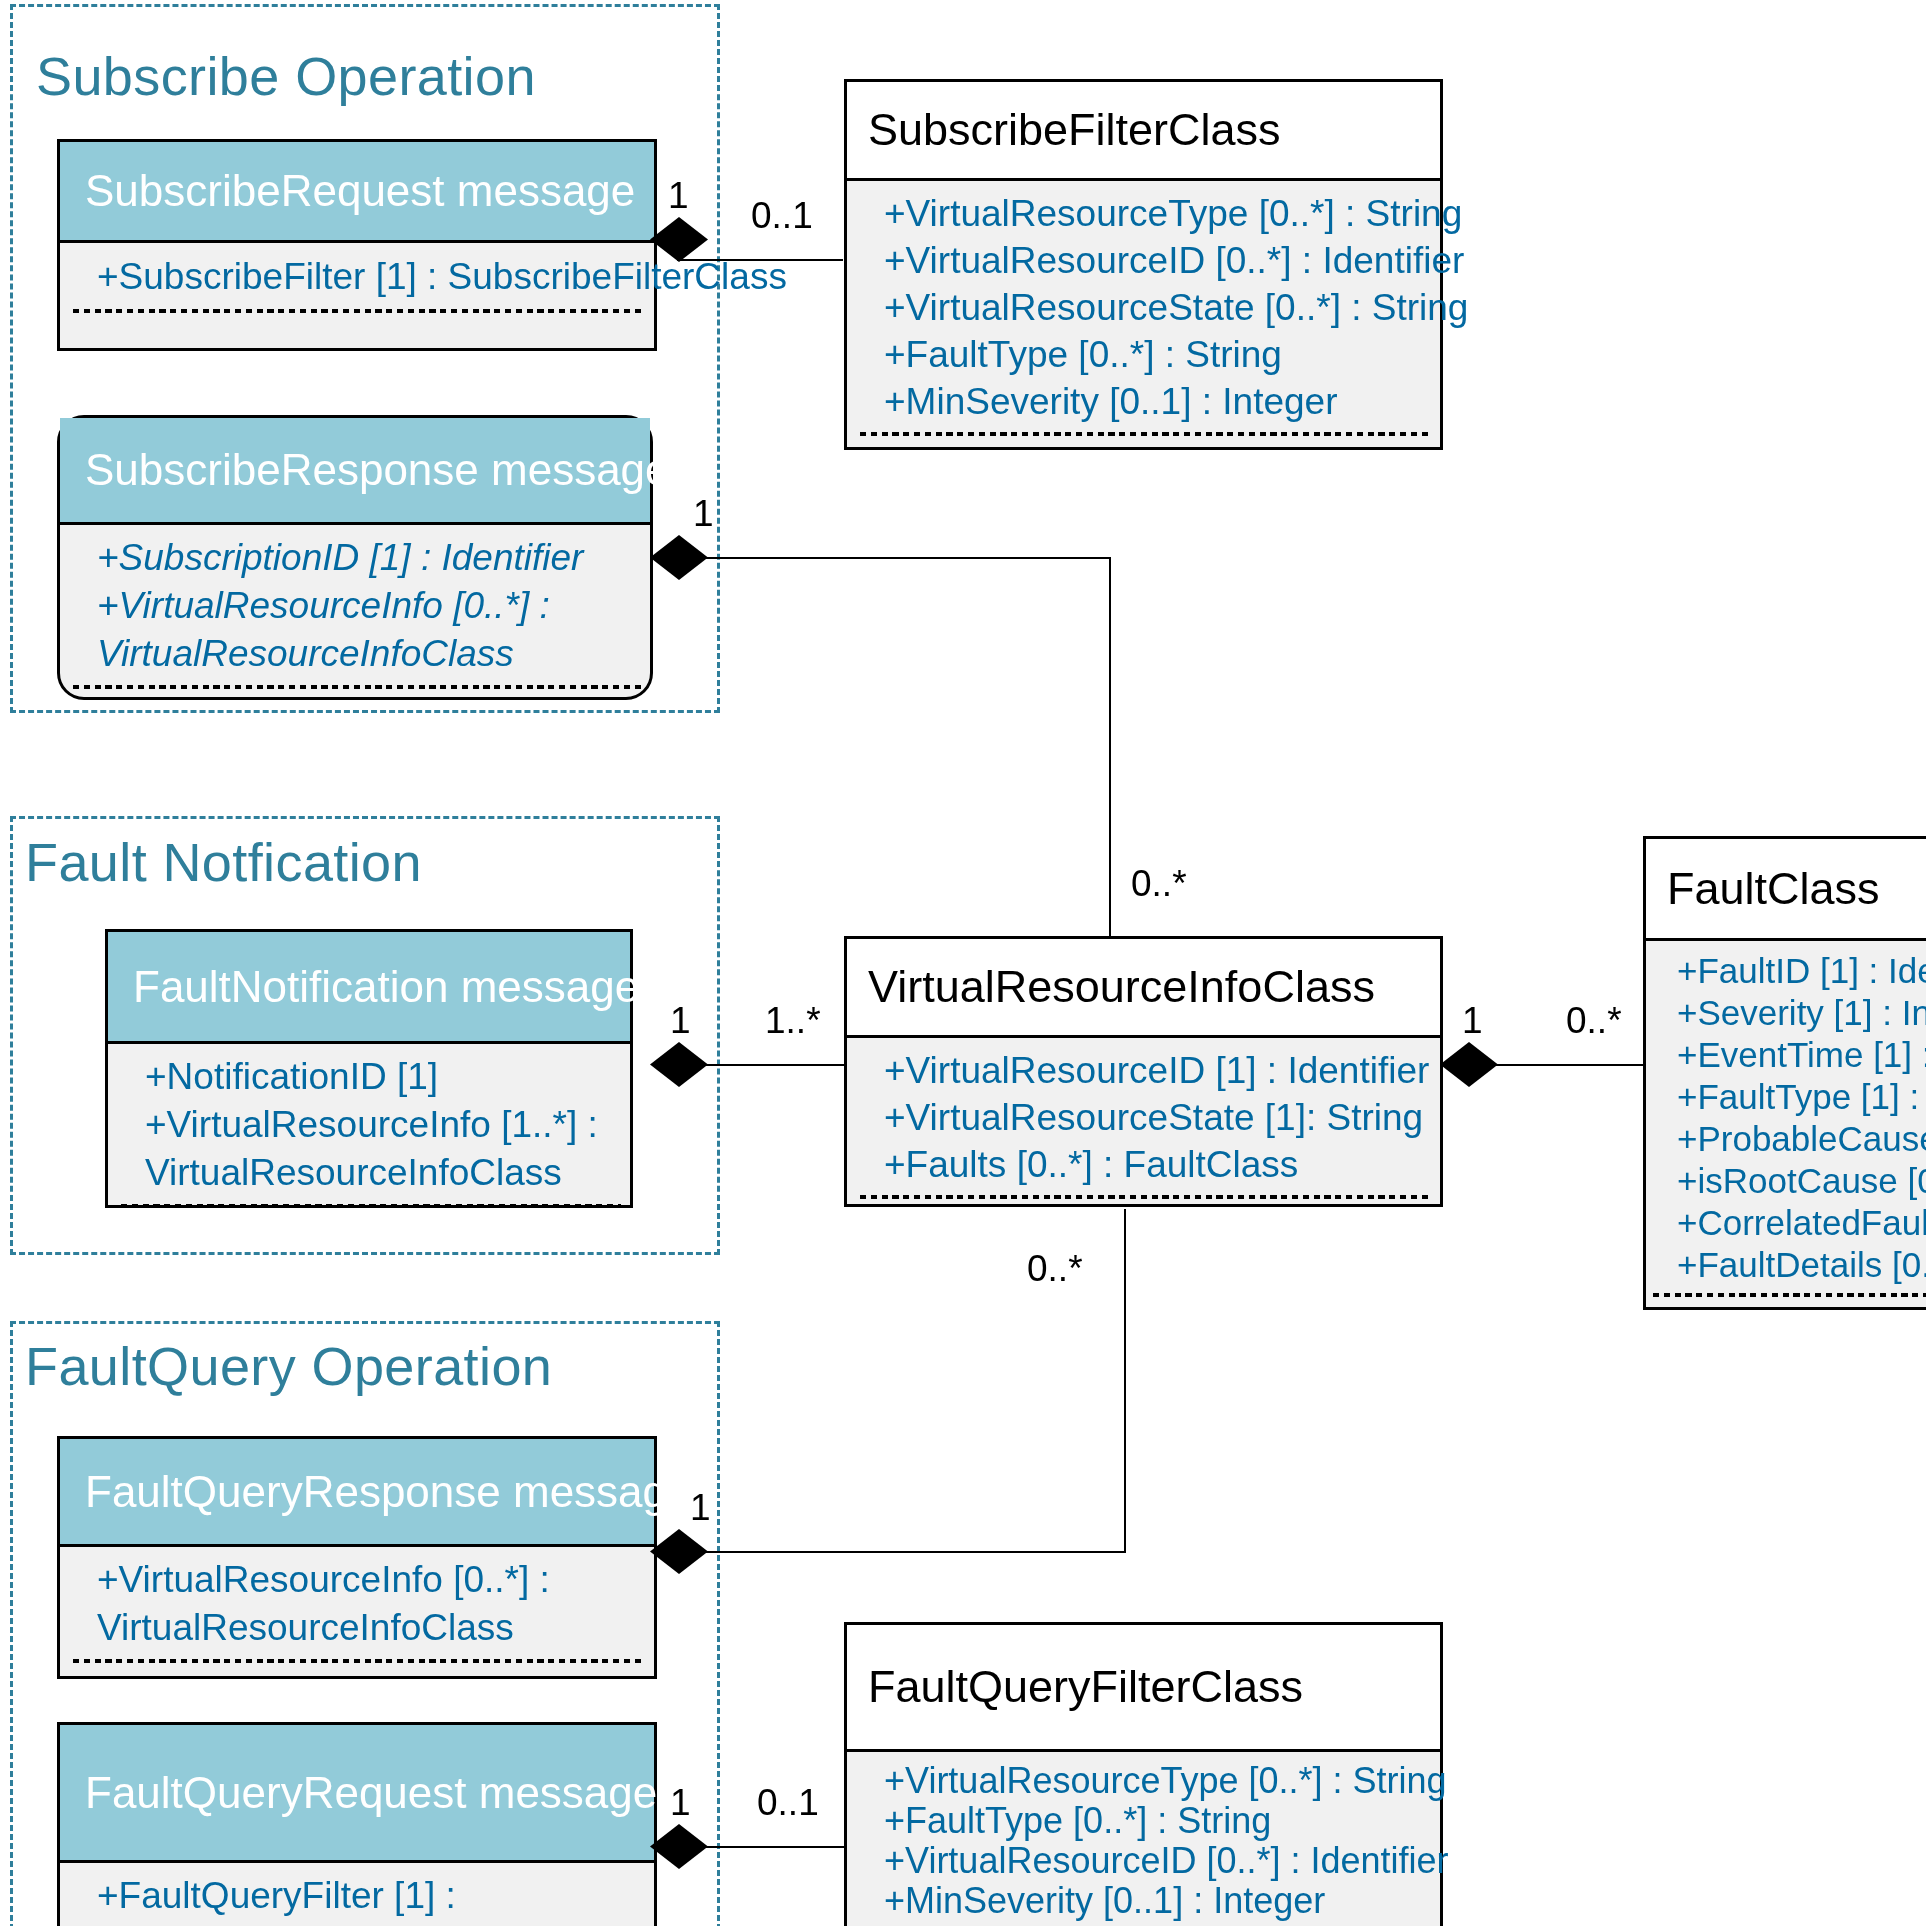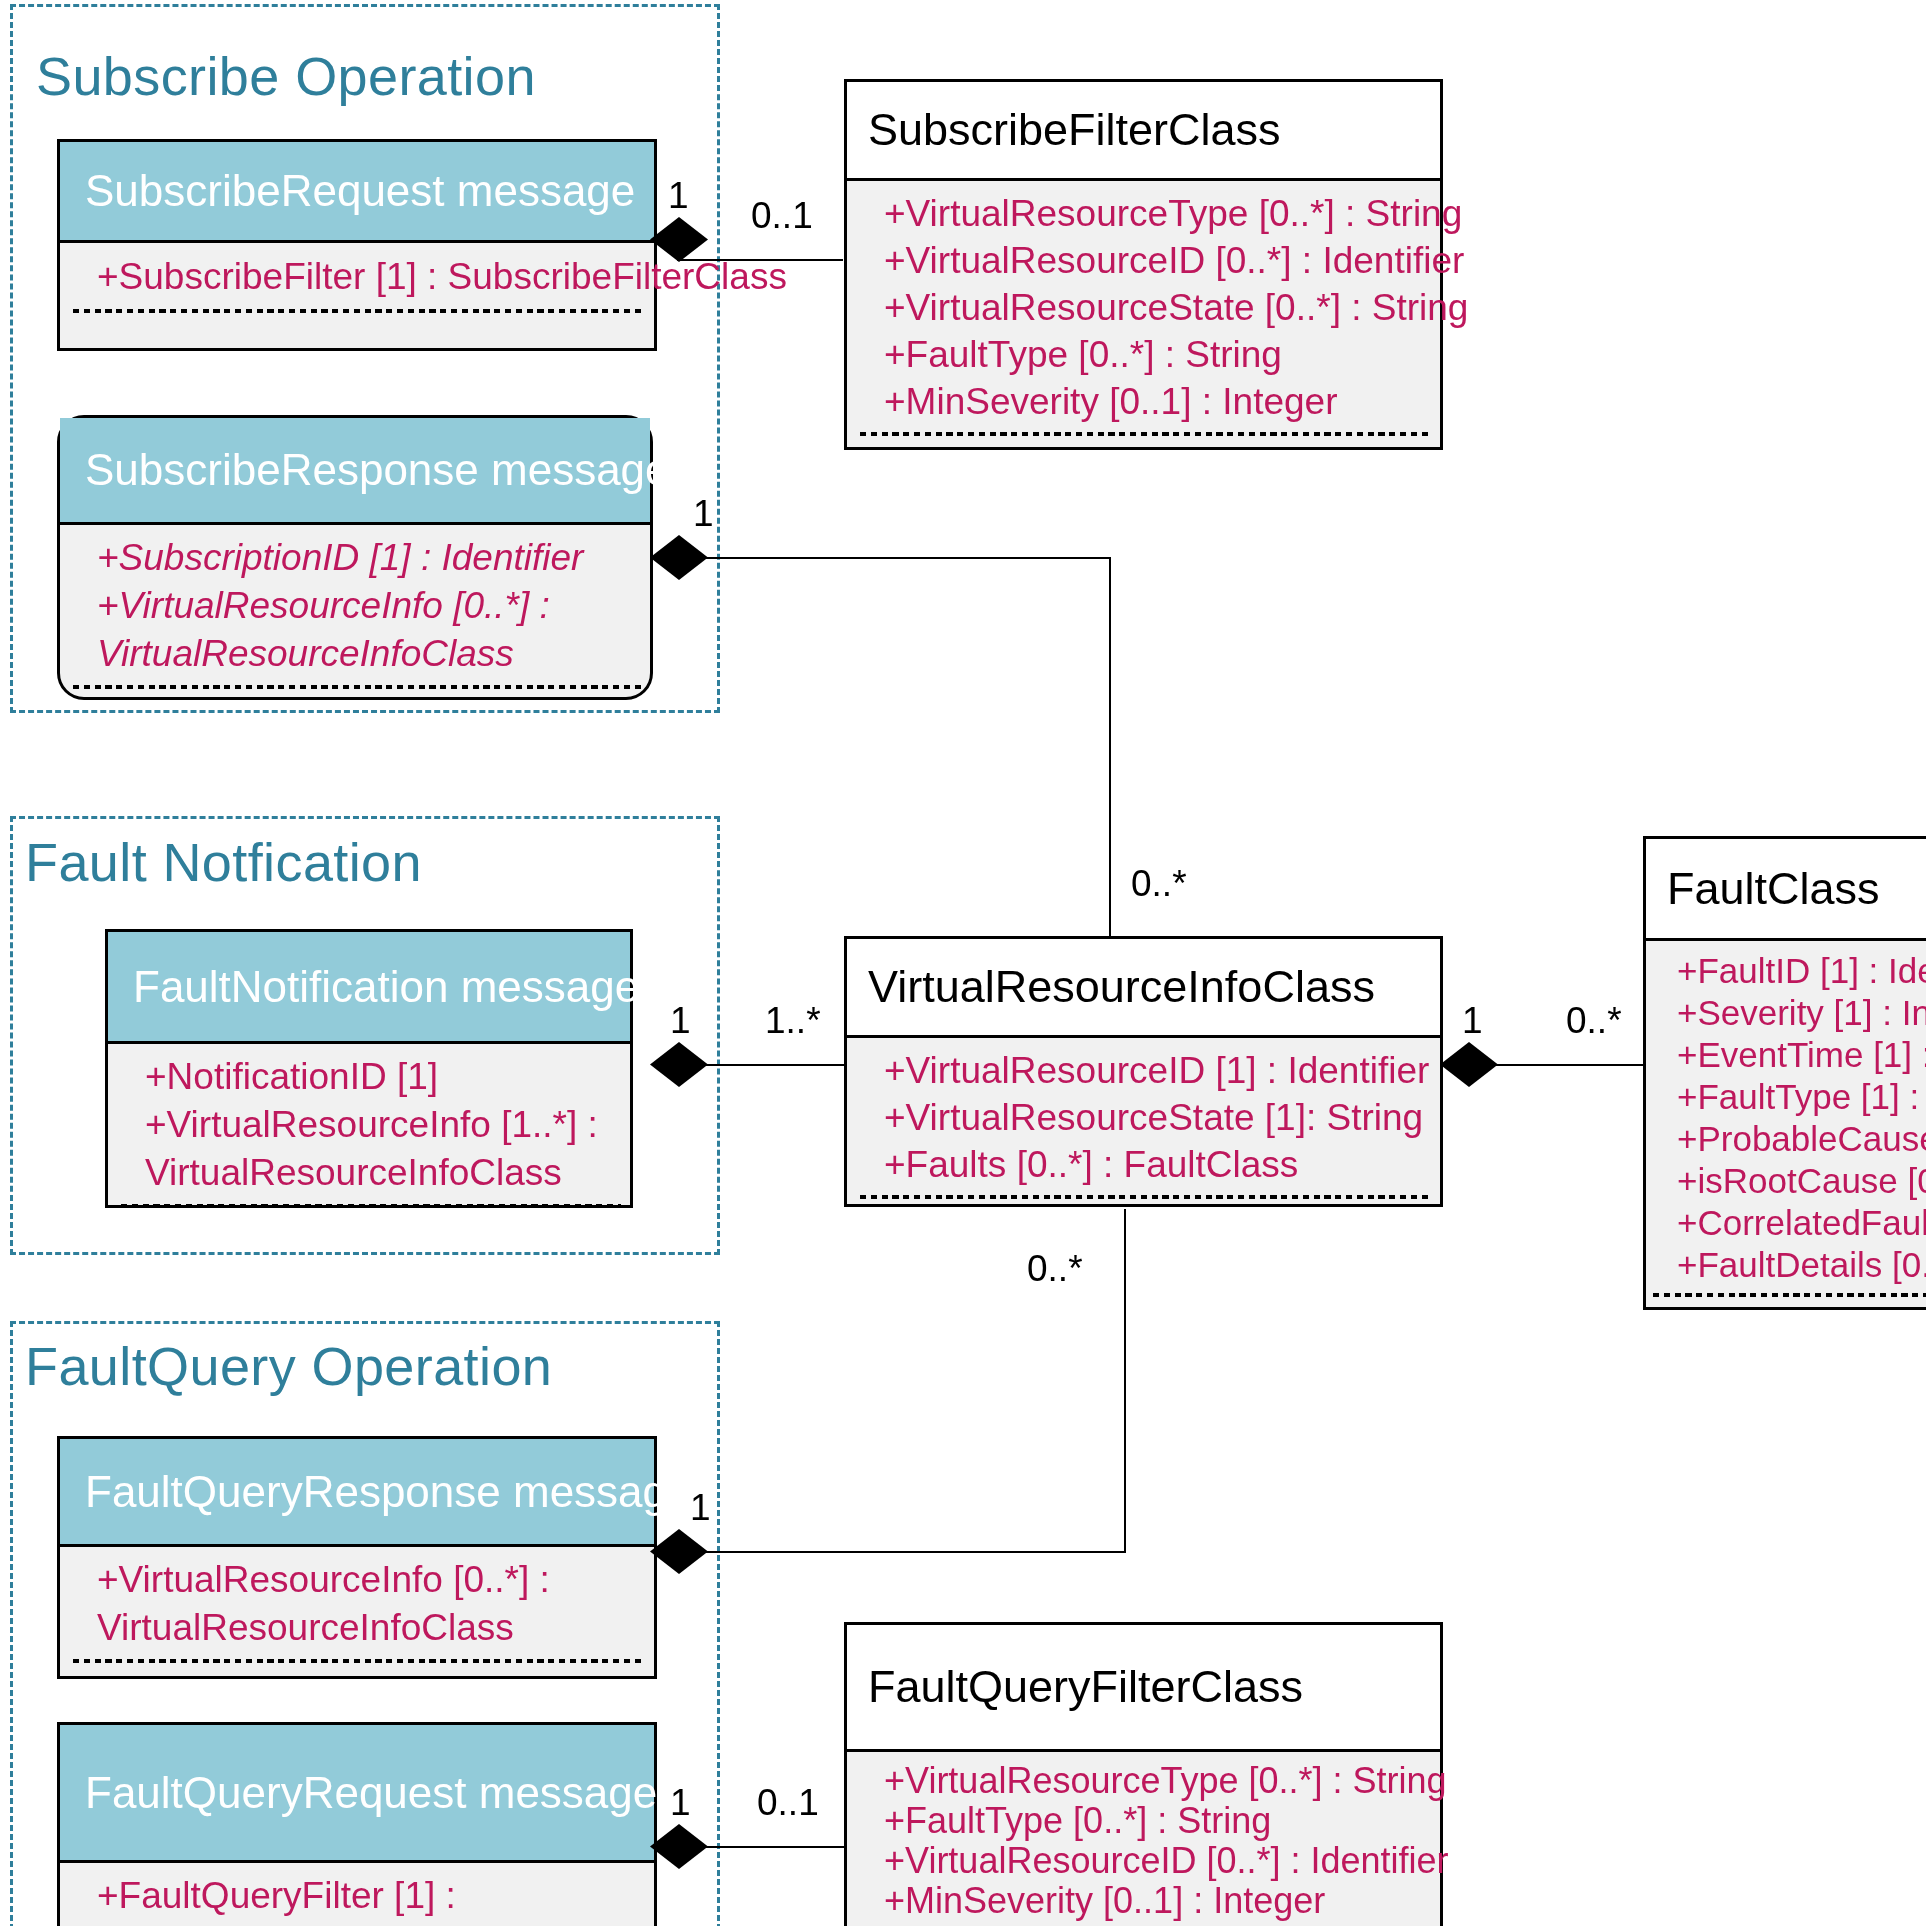--- a/index.html
+++ b/index.html
@@ -28,21 +28,21 @@
     white-space:nowrap;
   }
   .cls-title {
     background:#ffffff; color:#000000; font-size:45px;
     display:flex; align-items:center; padding-left:21px;
     border-bottom:3.9px solid var(--line); box-sizing:border-box; flex:0 0 auto;
     white-space:nowrap;
   }
   .attrs {
     flex:1 1 auto; display:flex; flex-direction:column;
-    padding:8.5px 13.5px 0 37px; font-size:37px; color:#be185d;
+    padding:8.5px 13.5px 0 37px; font-size:37px; color:#0369a1;
   }
   .attr-line { white-space:nowrap; }
   .divider {
     height:3.5px; flex:0 0 auto; margin:7.7px -4.6px 0 -24px;
     background:repeating-linear-gradient(90deg, var(--line) 0 6.2px, transparent 6.2px 10.8px);
   }
   .hline { position:absolute; height:1.9px; background:var(--line); }
   .vline { position:absolute; width:1.9px; background:var(--line); }
   .diamond {
     position:absolute; width:58px; height:45px; background:var(--line);

